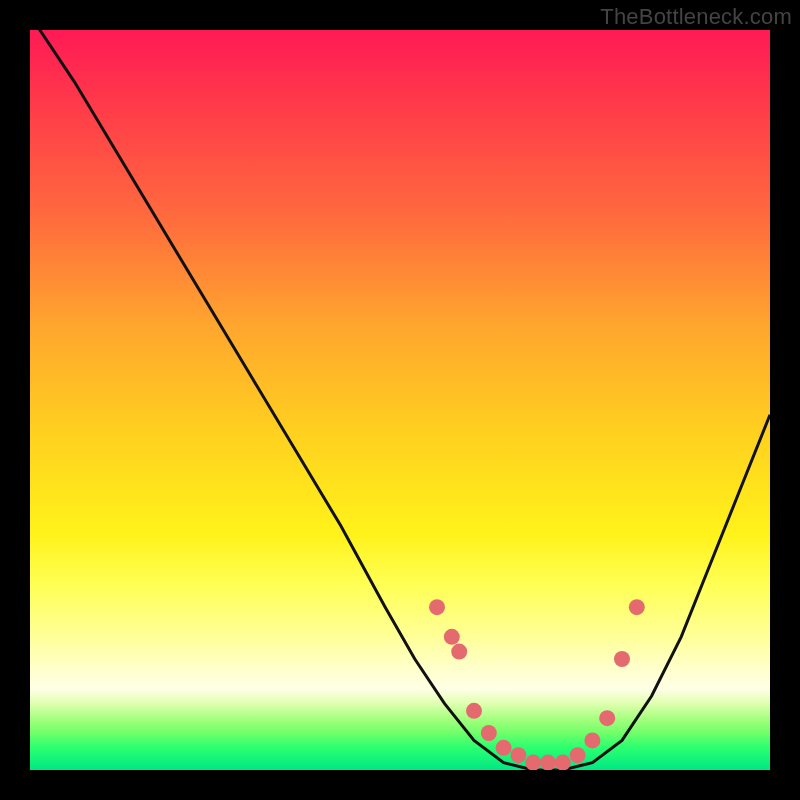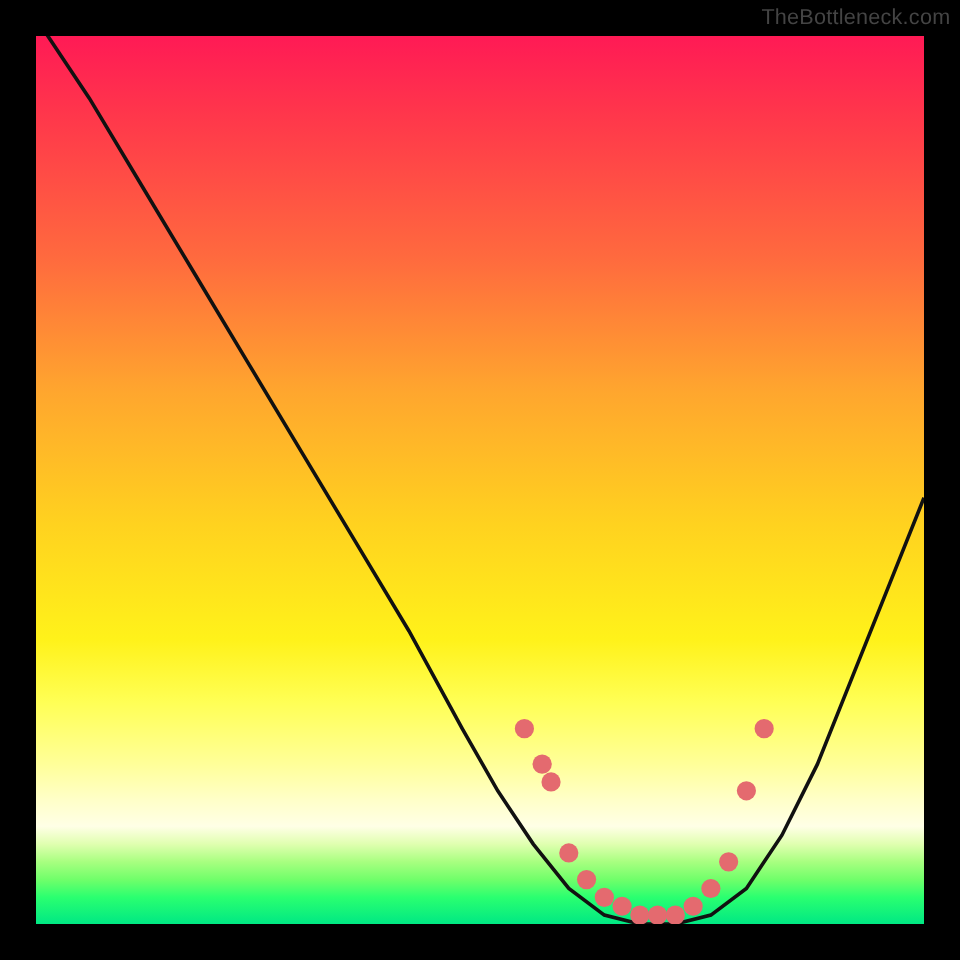--- a/index.html
+++ b/index.html
@@ -60,21 +60,21 @@
   }
   .marker {
     fill: #e46a6f;
     stroke: none;
   }
   .watermark {
     position: absolute;
     top: 4px;
     right: 8px;
     color: #444;
-    font-size: 18px;
+    font-size: 22px;
     letter-spacing: 0.2px;
   }
 </style>
 </head>
 <body>
 
 <div class="frame">
   <div class="plot-area">
     <div class="gradient"></div>
     <svg class="svg-overlay" viewBox="0 0 740 740" preserveAspectRatio="none">

